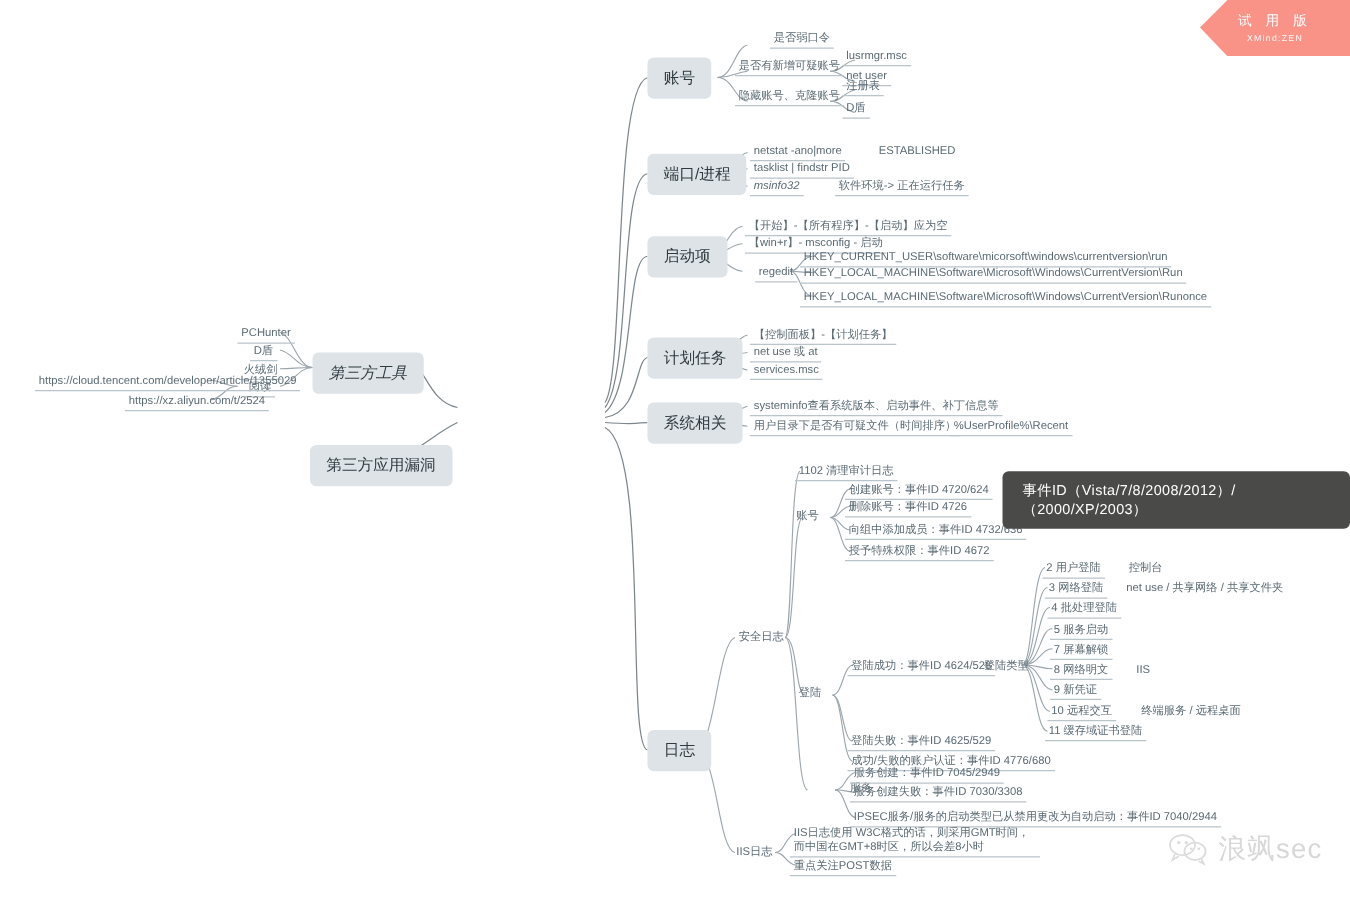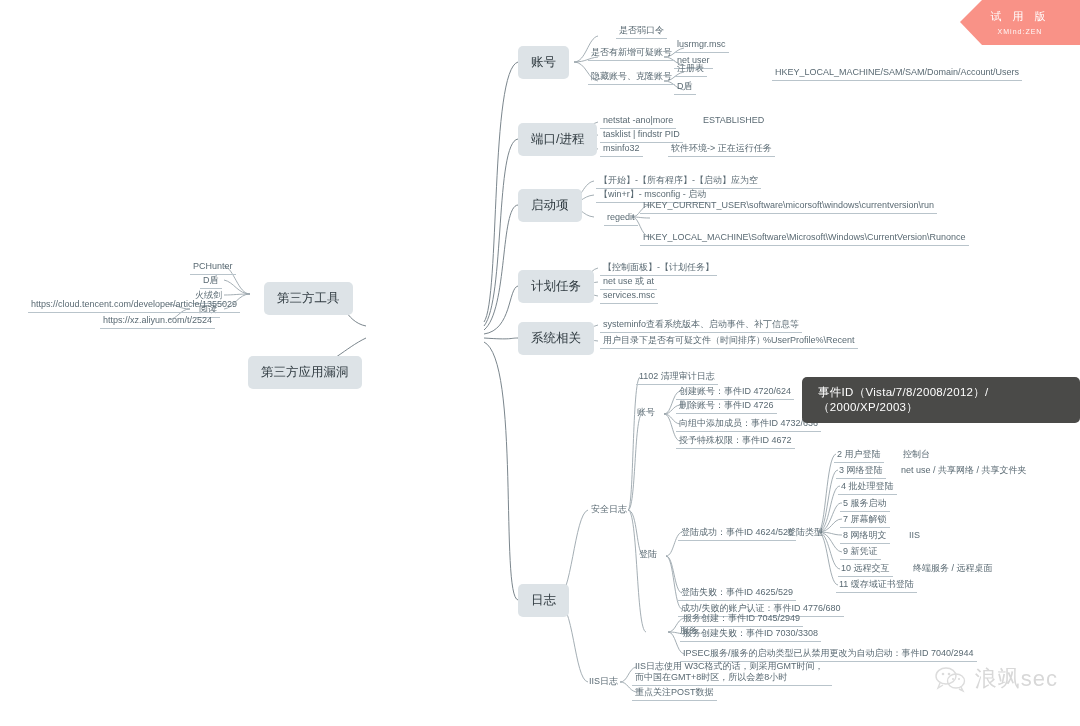--- a/index.html
+++ b/index.html
@@ -160,58 +160,58 @@
       <path d="M668 632 C 676 632 676 620 684 618"></path>
       <path d="M668 632 C 676 632 676 633 684 634"></path>
       <path d="M668 632 C 676 632 676 652 684 654"></path>
 
       <path d="M620 682 C 628 682 628 669 636 667"></path>
       <path d="M620 682 C 628 682 628 690 636 692"></path>
     </g>
   </svg>
 
 
-  <div class="node main" style="left:264px;top:282px;">第三方工具</div>
+  <div class="node main" style="left:250px;top:282px;font-style:italic;">第三方工具</div>
   <div class="node main" style="left:248px;top:356px;">第三方应用漏洞</div>
 
   <div class="node sub" style="left:190px;top:260px;">PCHunter</div>
   <div class="node sub" style="left:200px;top:274px;">D盾</div>
   <div class="node sub" style="left:192px;top:289px;">火绒剑</div>
   <div class="node sub" style="left:196px;top:303px;">阅读</div>
 
   <div class="node sub" style="left:28px;top:298px;">https://cloud.tencent.com/developer/article/1355029</div>
   <div class="node sub" style="left:100px;top:314px;">https://xz.aliyun.com/t/2524</div>
 
   <div class="node main" style="left:518px;top:46px;">账号</div>
 
   <div class="node sub" style="left:588px;top:24px;margin-left:28px;">是否弱口令</div>
   <div class="node sub" style="left:588px;top:46px;">是否有新增可疑账号</div>
   <div class="node sub" style="left:588px;top:70px;">隐藏账号、克隆账号</div>
 
   <div class="node sub" style="left:674px;top:38px;">lusrmgr.msc</div>
   <div class="node sub" style="left:674px;top:54px;">net user</div>
   <div class="node sub" style="left:674px;top:62px;">注册表</div>
-  <div class="node sub" style="left:772px;top:66px;">HKEY_LOCAL_MACHINE/SAM/SAM/Domain/Account/Users</div>
   <div class="node sub" style="left:674px;top:80px;">D盾</div>
 
   <div class="node main" style="left:518px;top:123px;">端口/进程</div>
 
   <div class="node sub" style="left:600px;top:114px;">netstat -ano|more</div>
   <div class="node sub nb" style="left:700px;top:114px;">ESTABLISHED</div>
   <div class="node sub" style="left:600px;top:128px;">tasklist | findstr PID</div>
-  <div class="node sub" style="left:600px;top:142px;">msinfo32</div>
+  <div class="node sub" style="left:600px;top:142px;font-style:italic;">msinfo32</div>
   <div class="node sub" style="left:668px;top:142px;">软件环境-&gt; 正在运行任务</div>
 
   <div class="node main" style="left:518px;top:189px;">启动项</div>
 
   <div class="node sub" style="left:596px;top:174px;">【开始】-【所有程序】-【启动】应为空</div>
   <div class="node sub" style="left:596px;top:188px;">【win+r】- msconfig - 启动</div>
   <div class="node sub" style="left:604px;top:211px;">regedit</div>
 
   <div class="node sub" style="left:640px;top:199px;">HKEY_CURRENT_USER\software\micorsoft\windows\currentversion\run</div>
+  <div class="node sub" style="left:640px;top:212px;">HKEY_LOCAL_MACHINE\Software\Microsoft\Windows\CurrentVersion\Run</div>
   <div class="node sub" style="left:640px;top:231px;">HKEY_LOCAL_MACHINE\Software\Microsoft\Windows\CurrentVersion\Runonce</div>
 
   <div class="node main" style="left:518px;top:270px;">计划任务</div>
 
   <div class="node sub" style="left:600px;top:261px;">【控制面板】-【计划任务】</div>
   <div class="node sub" style="left:600px;top:275px;">net use 或 at</div>
   <div class="node sub" style="left:600px;top:289px;">services.msc</div>
 
   <div class="node main" style="left:518px;top:322px;">系统相关</div>
 

